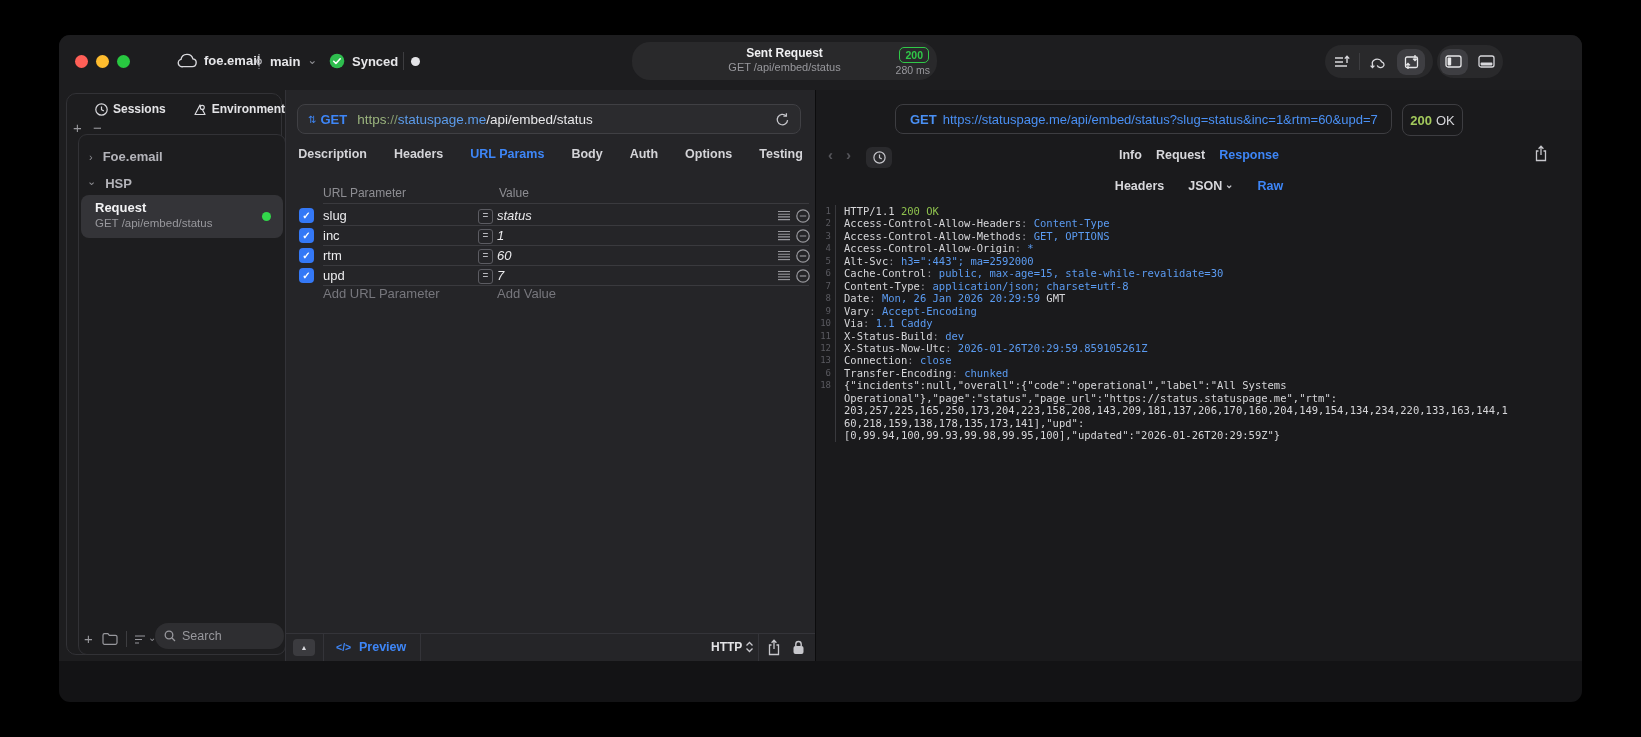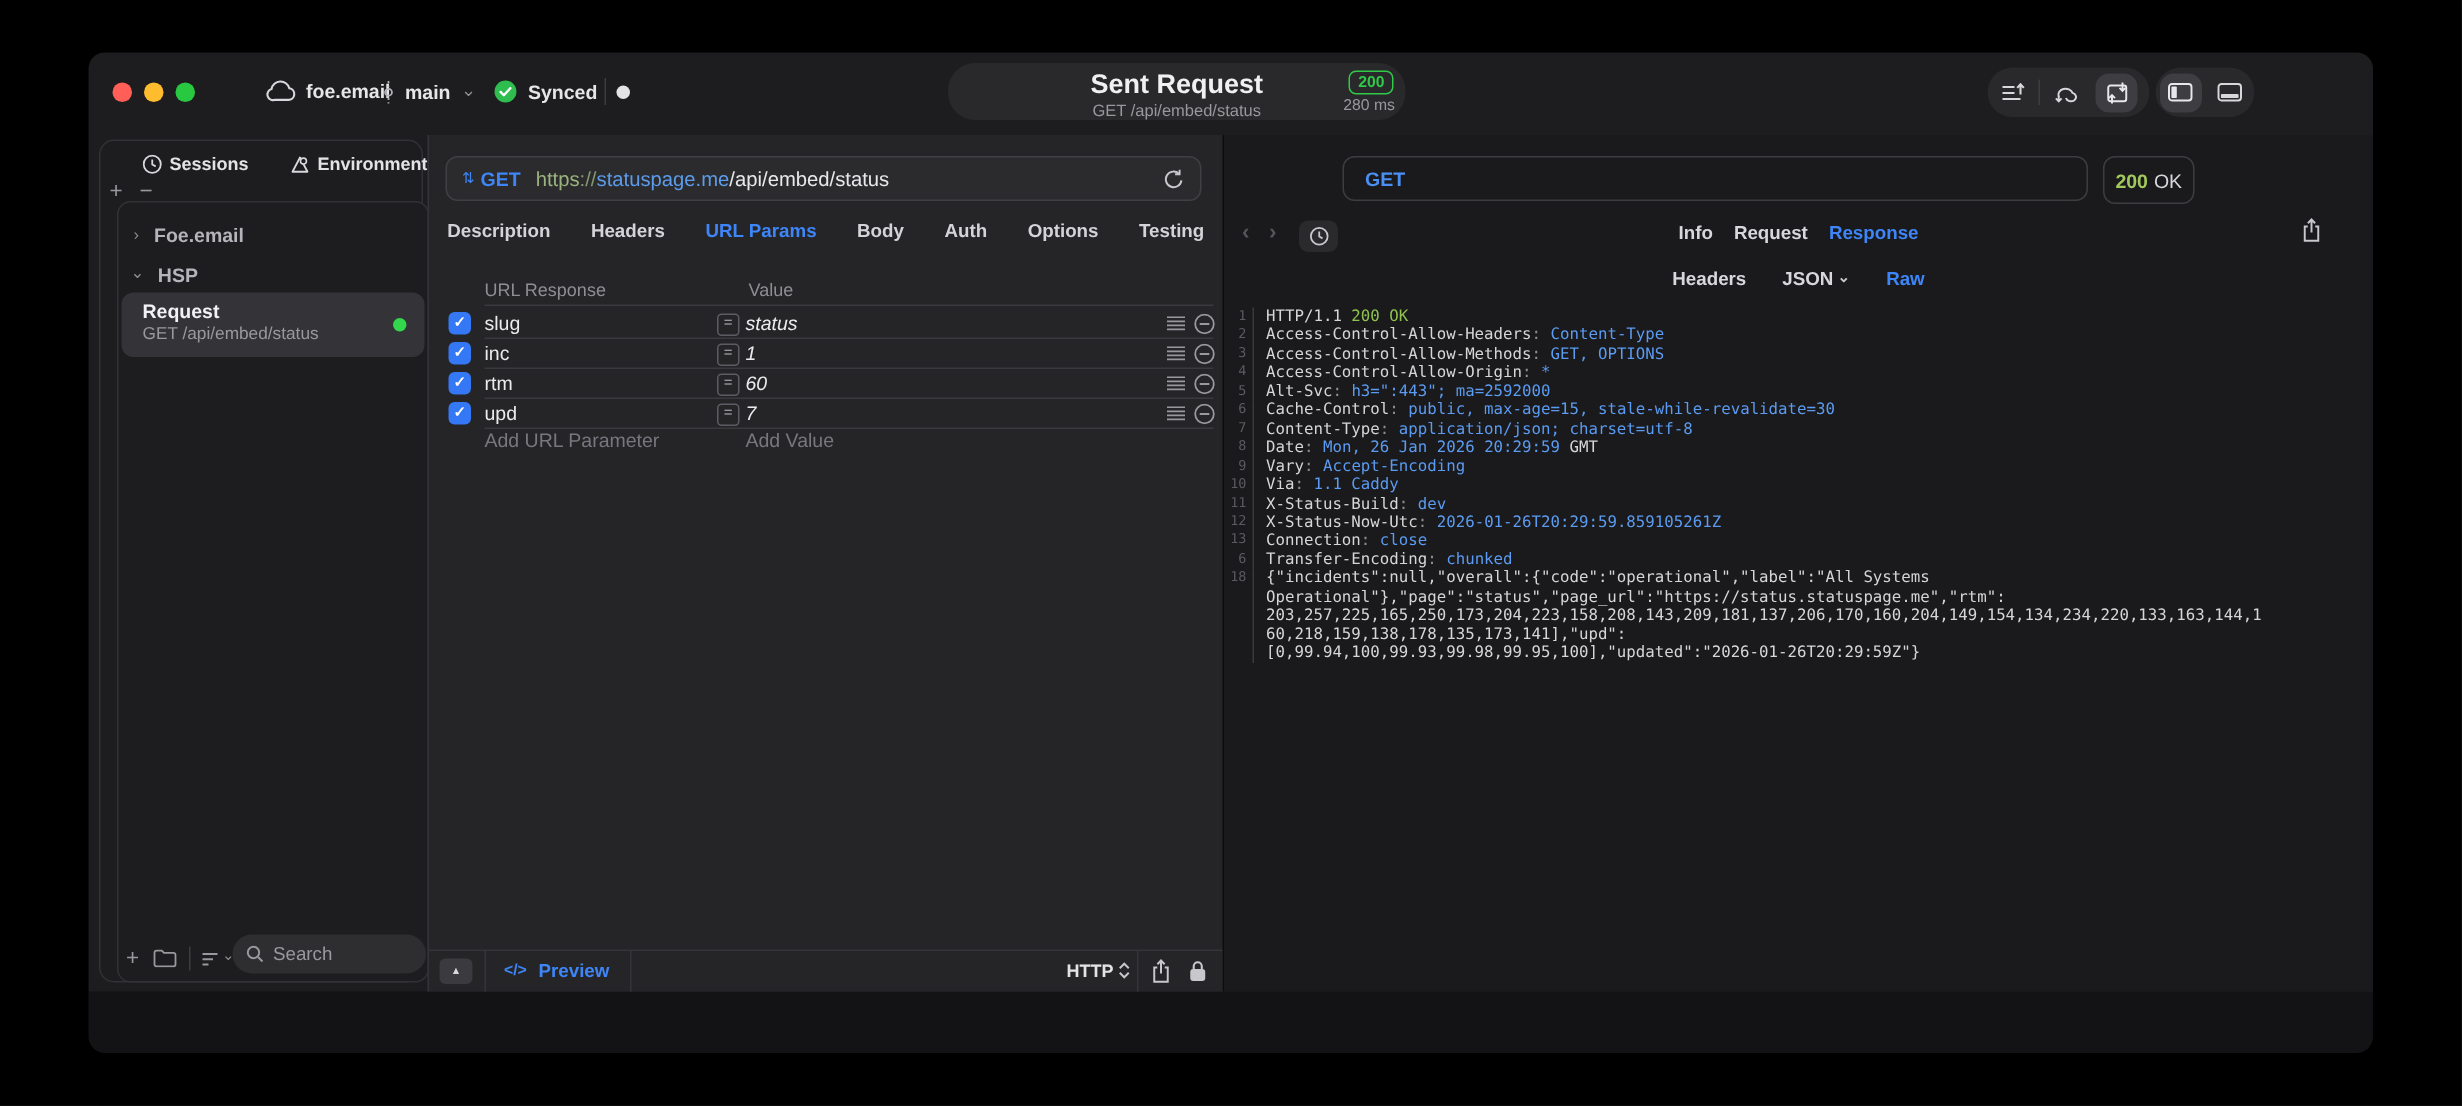--- a/index.html
+++ b/index.html
@@ -5,21 +5,21 @@
   html,body{margin:0;padding:0;}
   body{width:1641px;height:737px;background:#000;font-family:"Liberation Sans",sans-serif;position:relative;overflow:hidden;-webkit-font-smoothing:antialiased;}
   .window{position:absolute;left:59px;top:35px;width:1523px;height:667px;background:#131315;border-radius:11px;overflow:hidden;box-shadow:0 25px 70px rgba(0,0,0,.65);}
   .main{position:absolute;left:0;top:0;width:1523px;height:626px;background:#1d1d1f;}
   .abs{position:absolute;}
   
   .tl{width:13px;height:13px;border-radius:50%;position:absolute;top:20px;}
   .tb-text{color:#e6e6e9;font-size:13px;}
   .pill{background:#29292b;border-radius:18px;}
   .sent-pill{left:573px;top:7px;width:305px;height:38px;}
-  .sent-title{color:#f0f0f2;font-size:18px;font-weight:700;text-align:center;margin-top:4px;}
+  .sent-title{color:#f0f0f2;font-size:12px;font-weight:700;text-align:center;margin-top:4px;}
   .sent-sub{color:#98989d;font-size:11px;text-align:center;margin-top:1px;}
   .code-badge{position:absolute;right:8px;top:5px;border:1px solid #30c948;color:#30c948;font-size:10.5px;font-weight:600;border-radius:5px;padding:0 5px;line-height:14px;}
   .dur{position:absolute;right:7px;top:22px;color:#98989d;font-size:10.5px;}
   .tool-pill{background:#29292b;border-radius:17px;height:33px;display:flex;align-items:center;}
   .tool-btn{width:34px;height:33px;display:flex;align-items:center;justify-content:center;}
   .tool-hl{background:#3e3e42;border-radius:9px;width:28px;height:26px;display:flex;align-items:center;justify-content:center;}
   .vsep{width:1px;background:#3d3d40;}
   
   .side-zone{left:0;top:55px;width:226px;height:571px;}
   .side-box{position:absolute;left:7px;top:3px;width:214px;height:560px;border:1px solid #323236;border-radius:10px;}
@@ -255,21 +255,21 @@
       <div class="rtabs">
           <div class="rtab">Description</div>
           <div class="rtab">Headers</div>
           <div class="rtab active">URL Params</div>
           <div class="rtab">Body</div>
           <div class="rtab">Auth</div>
           <div class="rtab">Options</div>
           <div class="rtab">Testing</div>
         </div>
 
-      <div class="thead" style="left:37px;">URL Response</div>
+      <div class="thead" style="left:37px;">URL Parameter</div>
       <div class="thead" style="left:213px;">Value</div>
       <div class="hsep" style="top:113px;"></div>
 
       <div id="param-rows">
           <div class="prow" style="top: 116px;">
             <div class="cbx">✓</div>
             <div class="pname">slug</div>
             <div class="eqbox">=</div>
             <div class="pval">status</div>
             <div class="rowic" style="left:492px;">
@@ -380,20 +380,21 @@
               <rect x="1.5" y="6" width="10" height="8" rx="2" fill="#c7c7cc"></rect>
               <path d="M3.8 6V4.2a2.7 2.7 0 0 1 5.4 0V6" fill="none" stroke="#c7c7cc" stroke-width="1.4"></path>
             </svg>
         </div>
       </div>
     </div>
 
     <div class="abs resp-zone">
       <div class="resp-url">
         <span style="font-weight:700;margin-right:6px;">GET</span>
+        <span>https://statuspage.me/api/embed/status?slug=status&amp;inc=1&amp;rtm=60&amp;upd=7</span>
       </div>
       <div class="resp-status">
         <span class="st-code">200</span>
         <span class="st-ok">OK</span>
       </div>
 
       <div class="abs nav-arrow" style="left:12px;top:56px;">‹</div>
       <div class="abs nav-arrow" style="left:30px;top:56px;">›</div>
       <div class="clock-btn">
         <svg width="13" height="13">

